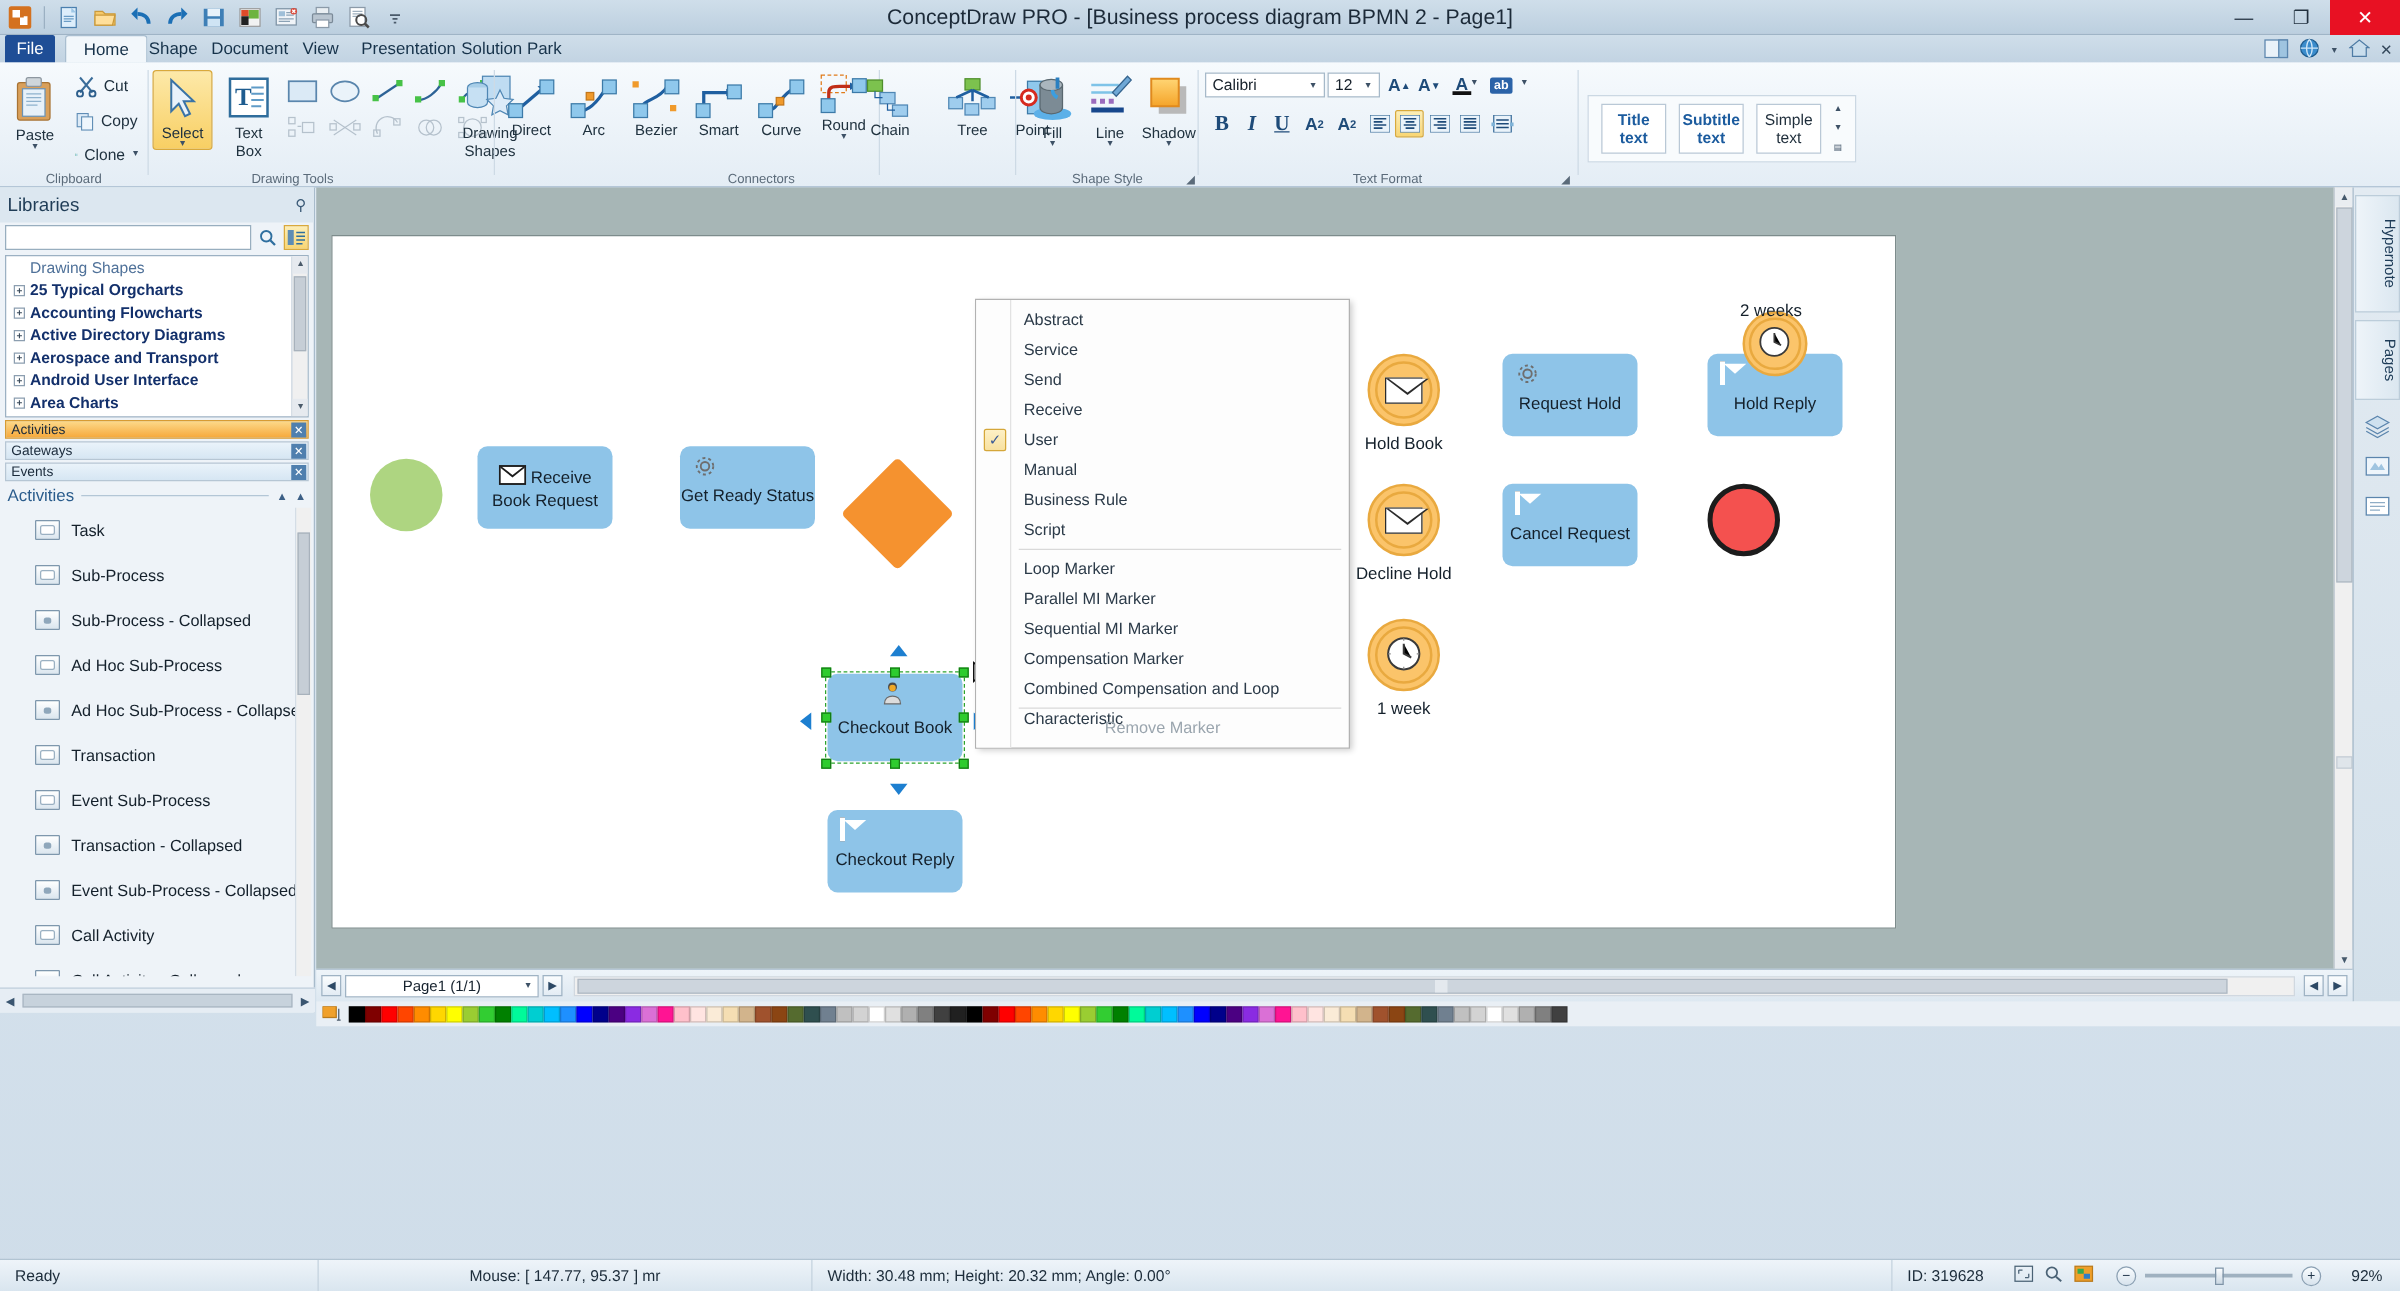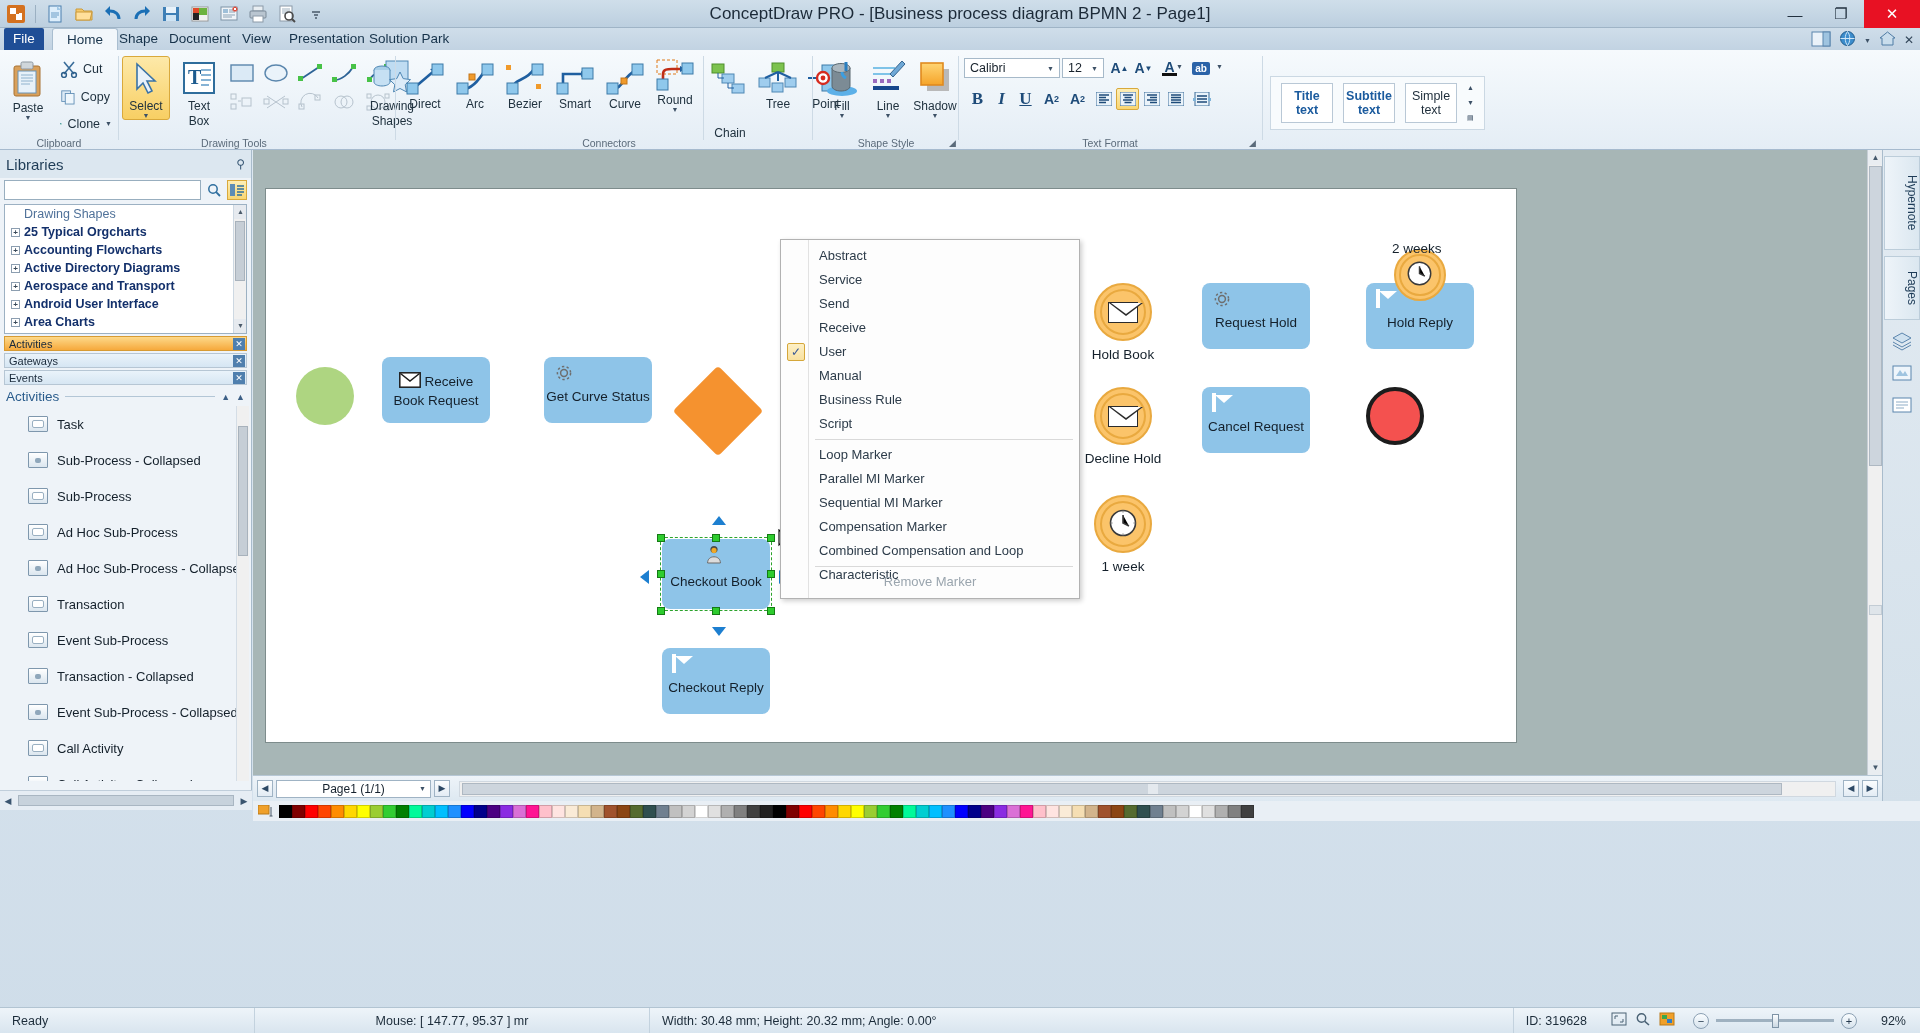--- a/index.html
+++ b/index.html
@@ -544,21 +544,21 @@
             <rect x="3" y="2" width="20" height="14" fill="none" stroke="#e07b1a" stroke-dasharray="3 2"></rect>
             <path d="M9 27V16c0-5 5-5 9-5h10" stroke="#c02d16" stroke-width="2.6" fill="none"></path>
             <path d="M32 11l-6-3v6z" fill="#1f5fa0"></path>
             <rect x="3" y="21" width="11" height="11" fill="#8fc8ec" stroke="#3c7aa8"></rect>
             <rect x="28" y="5" width="11" height="11" fill="#8fc8ec" stroke="#3c7aa8"></rect>
           </svg>
         <div class="lbl">Round</div>
         <div class="caret">▼</div>
       </div>
       <div class="gsep" style="left:306px; top:6px;"></div>
-      <div class="bigbtn" style="position:absolute; left:310px; top:8px; width:46px;gap:29px;">
+      <div class="bigbtn" style="position:absolute; left:292px; top:8px; width:46px;">
         <svg width="40" height="34" viewBox="0 0 40 34">
             <rect x="2" y="2" width="12" height="9" fill="#7cc24e" stroke="#4f8f2c"></rect>
             <rect x="12" y="12" width="12" height="9" fill="#9fcdee" stroke="#4f87b4"></rect>
             <rect x="22" y="22" width="12" height="9" fill="#9fcdee" stroke="#4f87b4"></rect>
             <path d="M8 11v5h6M18 21v5h6" stroke="#1f5fa0" fill="none"></path>
           </svg>
         <div class="lbl">Chain</div>
       </div>
       <div class="bigbtn" style="position:absolute; left:358px; top:8px; width:46px;">
         <svg width="40" height="34" viewBox="0 0 40 34">
@@ -823,26 +823,26 @@
       <span class="chev">▲</span>
       <span class="chev">▲</span>
     </div>
 
     <div class="stencillist">
       <div class="stencil">
         <span class="glyph"></span>
         <span class="nm">Task</span>
       </div>
       <div class="stencil">
+        <span class="glyph"></span>
+        <span class="nm">Sub-Process</span>
+      </div>
+      <div class="stencil">
         <span class="glyph mini"></span>
         <span class="nm">Sub-Process - Collapsed</span>
-      </div>
-      <div class="stencil">
-        <span class="glyph"></span>
-        <span class="nm">Sub-Process</span>
       </div>
       <div class="stencil">
         <span class="glyph"></span>
         <span class="nm">Ad Hoc Sub-Process</span>
       </div>
       <div class="stencil">
         <span class="glyph mini"></span>
         <span class="nm">Ad Hoc Sub-Process - Collapsed</span>
       </div>
       <div class="stencil">
@@ -901,21 +901,21 @@
 
       <div class="node task" style="left:278px; top:168px; width:108px; height:66px;">
         <span style="position:absolute; left:10px; top:6px;">
           <svg width="20" height="20" viewBox="0 0 20 20">
               <g fill="none" stroke="#6e6e6e" stroke-width="1.5">
                 <circle cx="10" cy="10" r="3.4"></circle>
                 <circle cx="10" cy="10" r="6.6" stroke-dasharray="2.4 2.4"></circle>
               </g>
             </svg>
         </span>
-        <div style="margin-top:12px;">Get Curve Status</div>
+        <div style="margin-top:12px;">Get Ready Status</div>
       </div>
 
       <div class="node" style="left:420px; top:190px; width:64px; height:64px;">
         <div class="diamond"></div>
       </div>
 
       <div class="node evcircle" style="left:828px; top:94px; width:58px; height:58px;">
         <div class="inner">
           <span class="envelope" style="width:30px;height:21px;"></span>
         </div>

